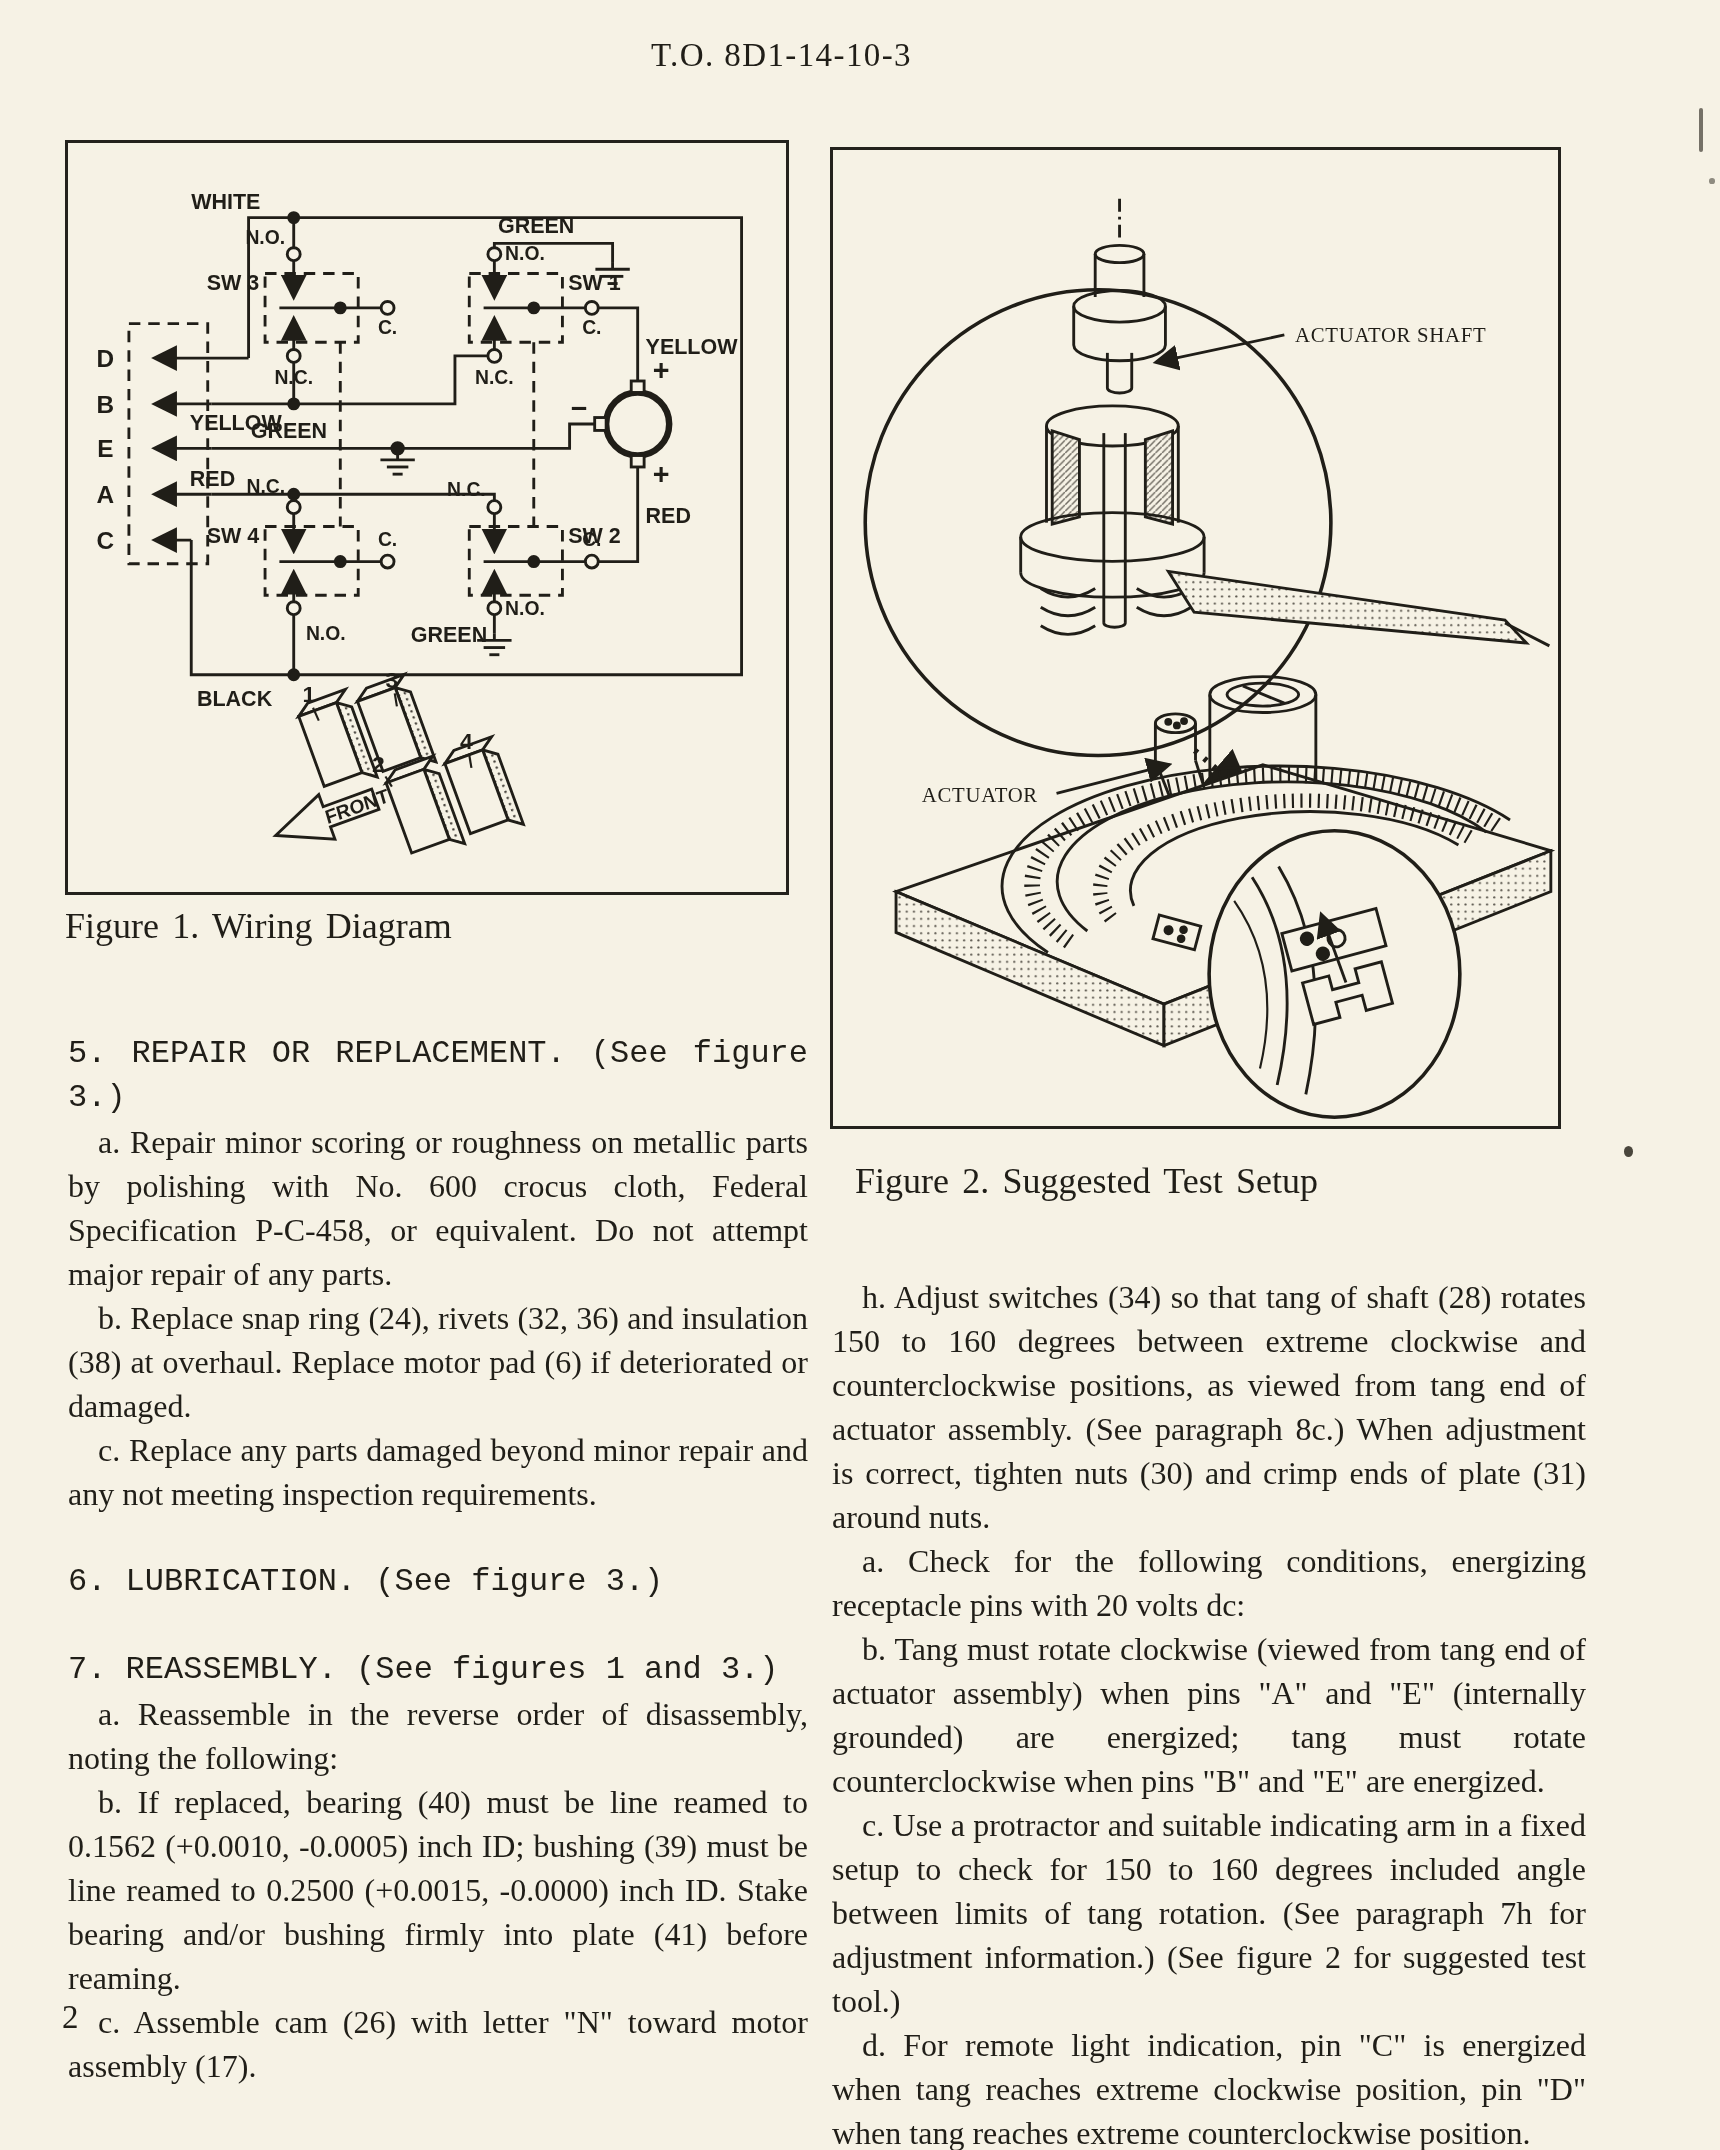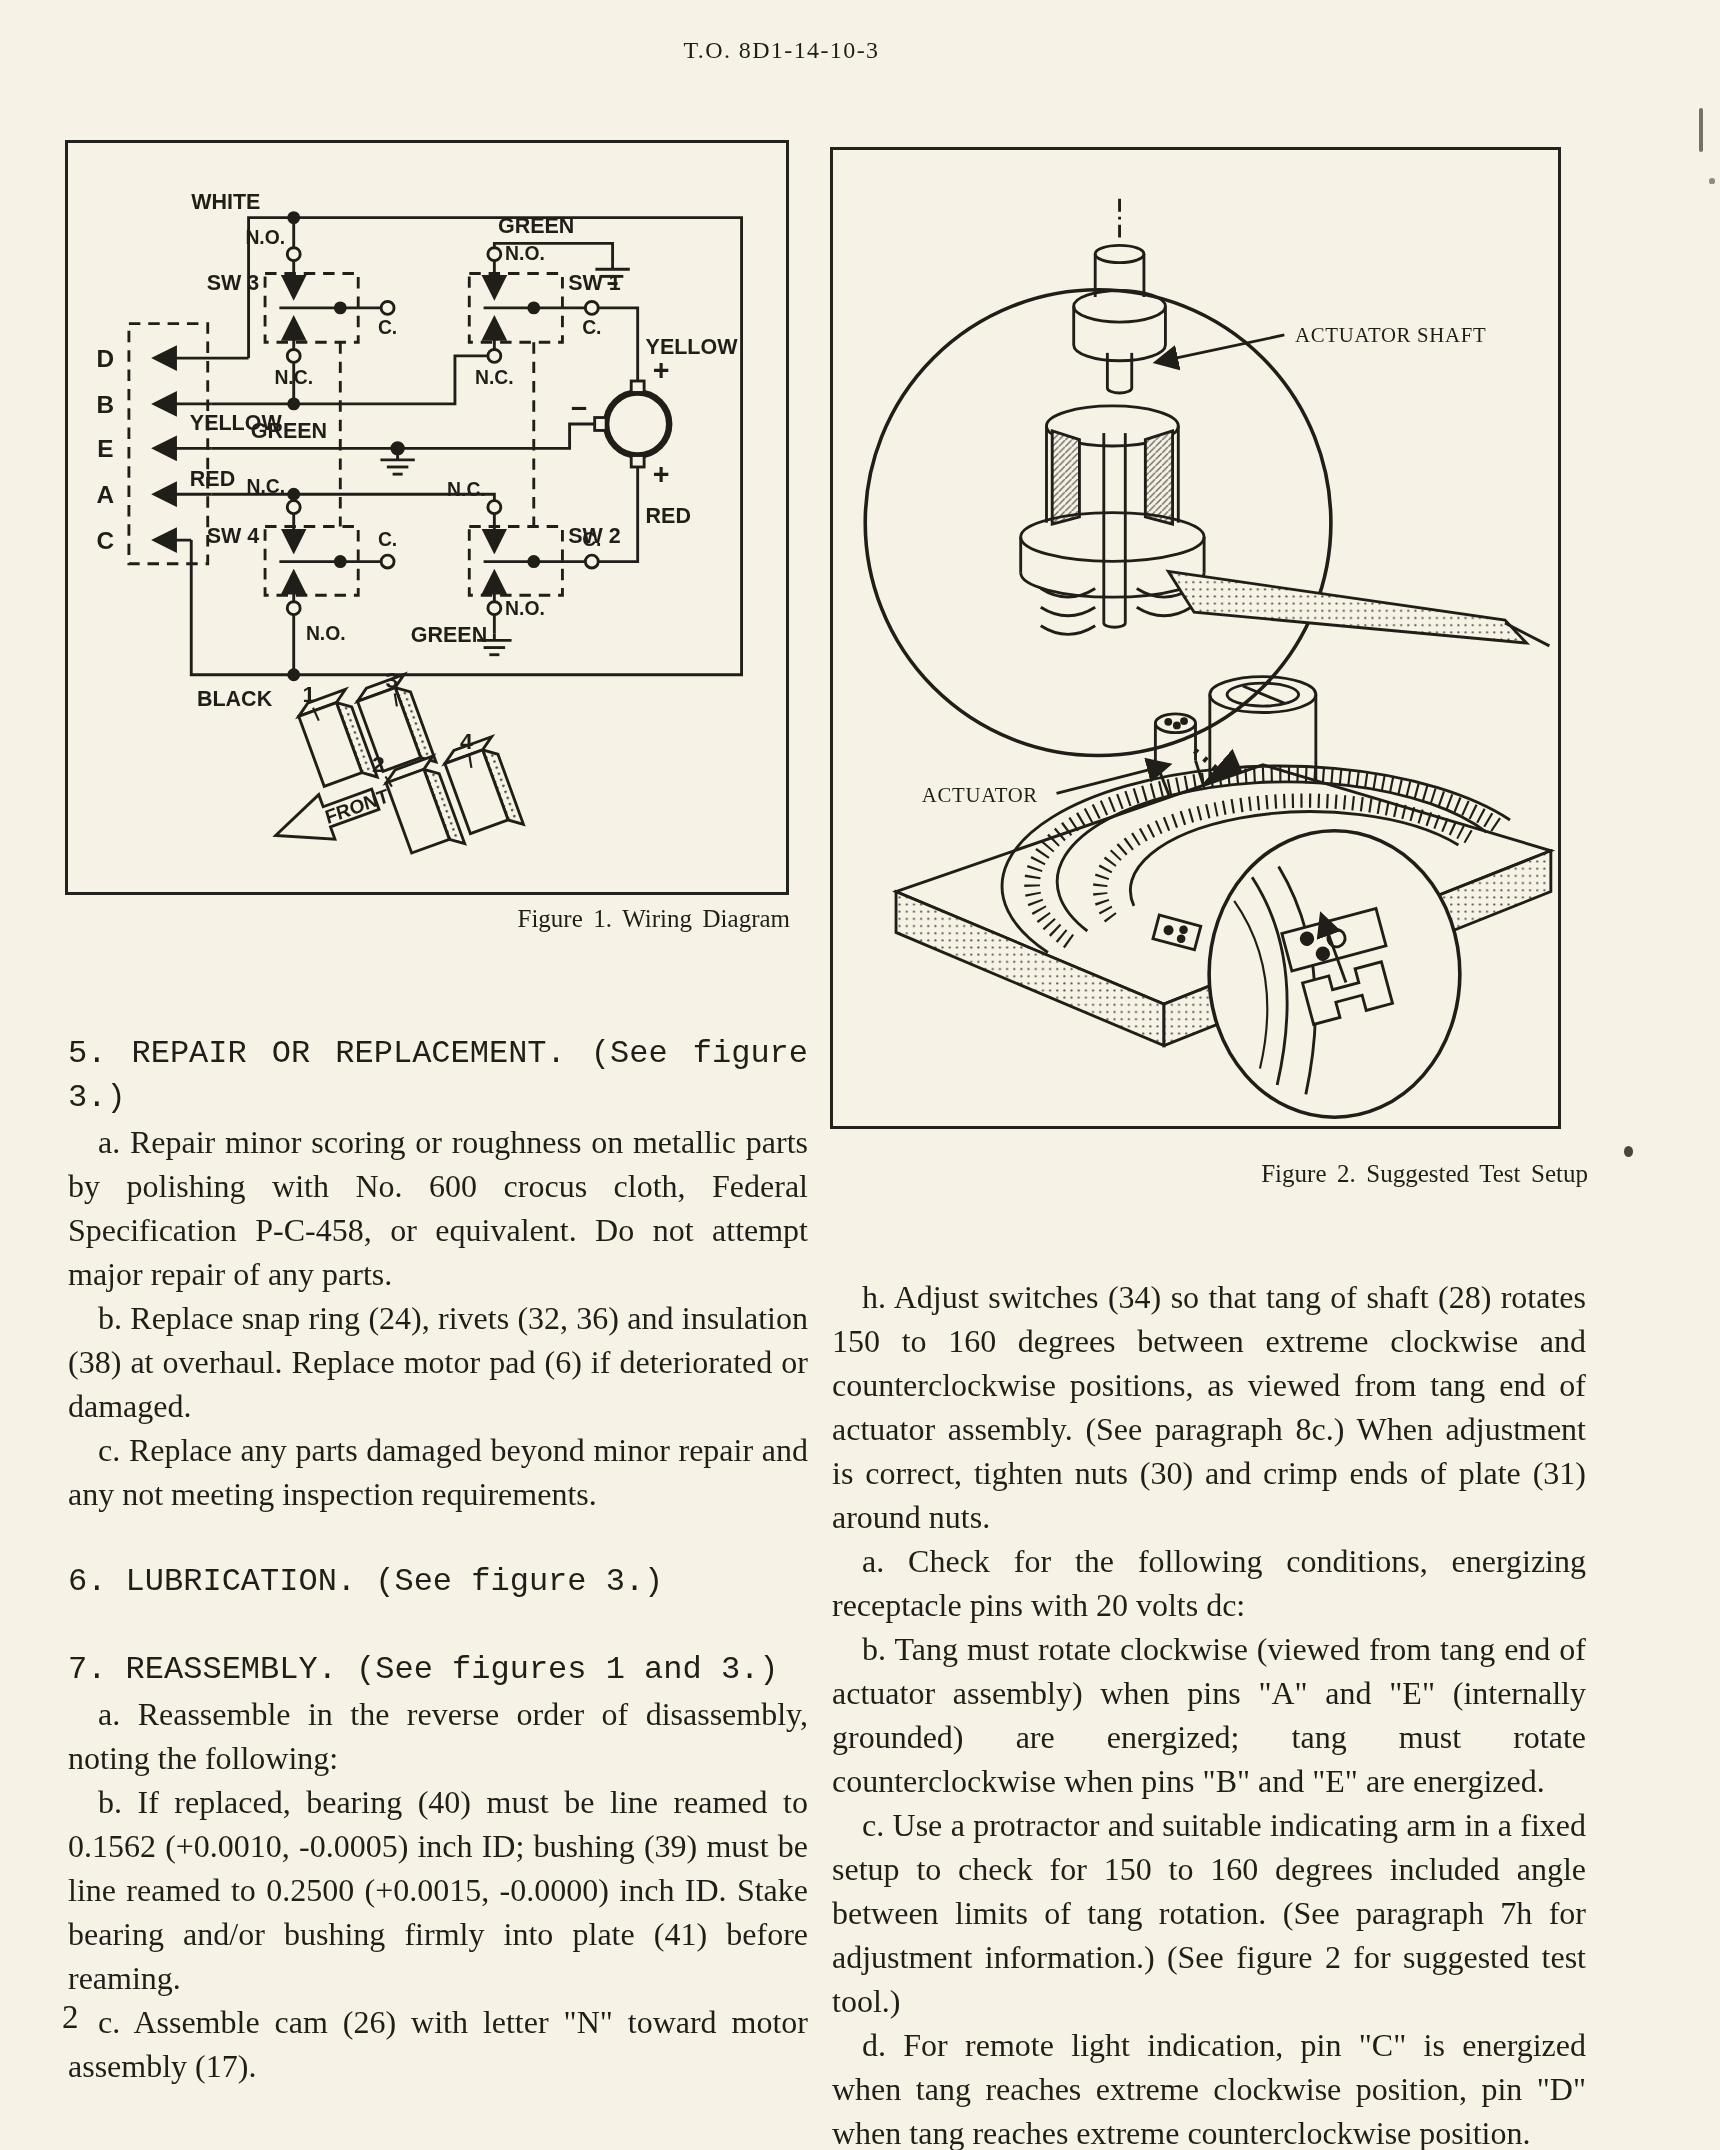--- a/index.html
+++ b/index.html
@@ -4,29 +4,29 @@
 <style>
   html,body{margin:0;padding:0;}
   body{
     width:1721px;height:2151px;position:relative;
     background:#f6f2e5;color:#201e18;
     font-family:"Liberation Serif", serif;
     overflow:hidden;
   }
   .hdr{
     position:absolute;top:37px;left:0;width:1563px;text-align:center;
-    font-size:24px;letter-spacing:1.4px;
+    font-size:33px;letter-spacing:1.4px;
   }
   .figframe{
     position:absolute;border:3.6px solid #24221d;background:#f6f2e5;
   }
   #fig1{left:65px;top:140px;width:718px;height:749px;}
   #fig2{left:830px;top:147px;width:725px;height:976px;}
   .caption{
-    position:absolute;text-align:right;font-size:25px;word-spacing:4.3px;
+    position:absolute;text-align:left;font-size:36px;word-spacing:4.3px;
   }
   #cap1{left:65px;top:905px;width:725px;}
   #cap2{left:855px;top:1160px;width:733px;}
   .col{position:absolute;font-size:32px;line-height:44px;}
   #leftcol{left:68px;top:1032px;width:740px;}
   #rightcol{left:832px;top:1275px;width:754px;}
   .col p{margin:0;text-align:justify;text-indent:30px;}
   .col p.head{text-indent:0;margin-top:44px;font-family:Liberation Mono, monospace;}
   .col p.head.first{margin-top:0;}
   .pageno{position:absolute;left:62px;top:1999px;font-size:33px;}

